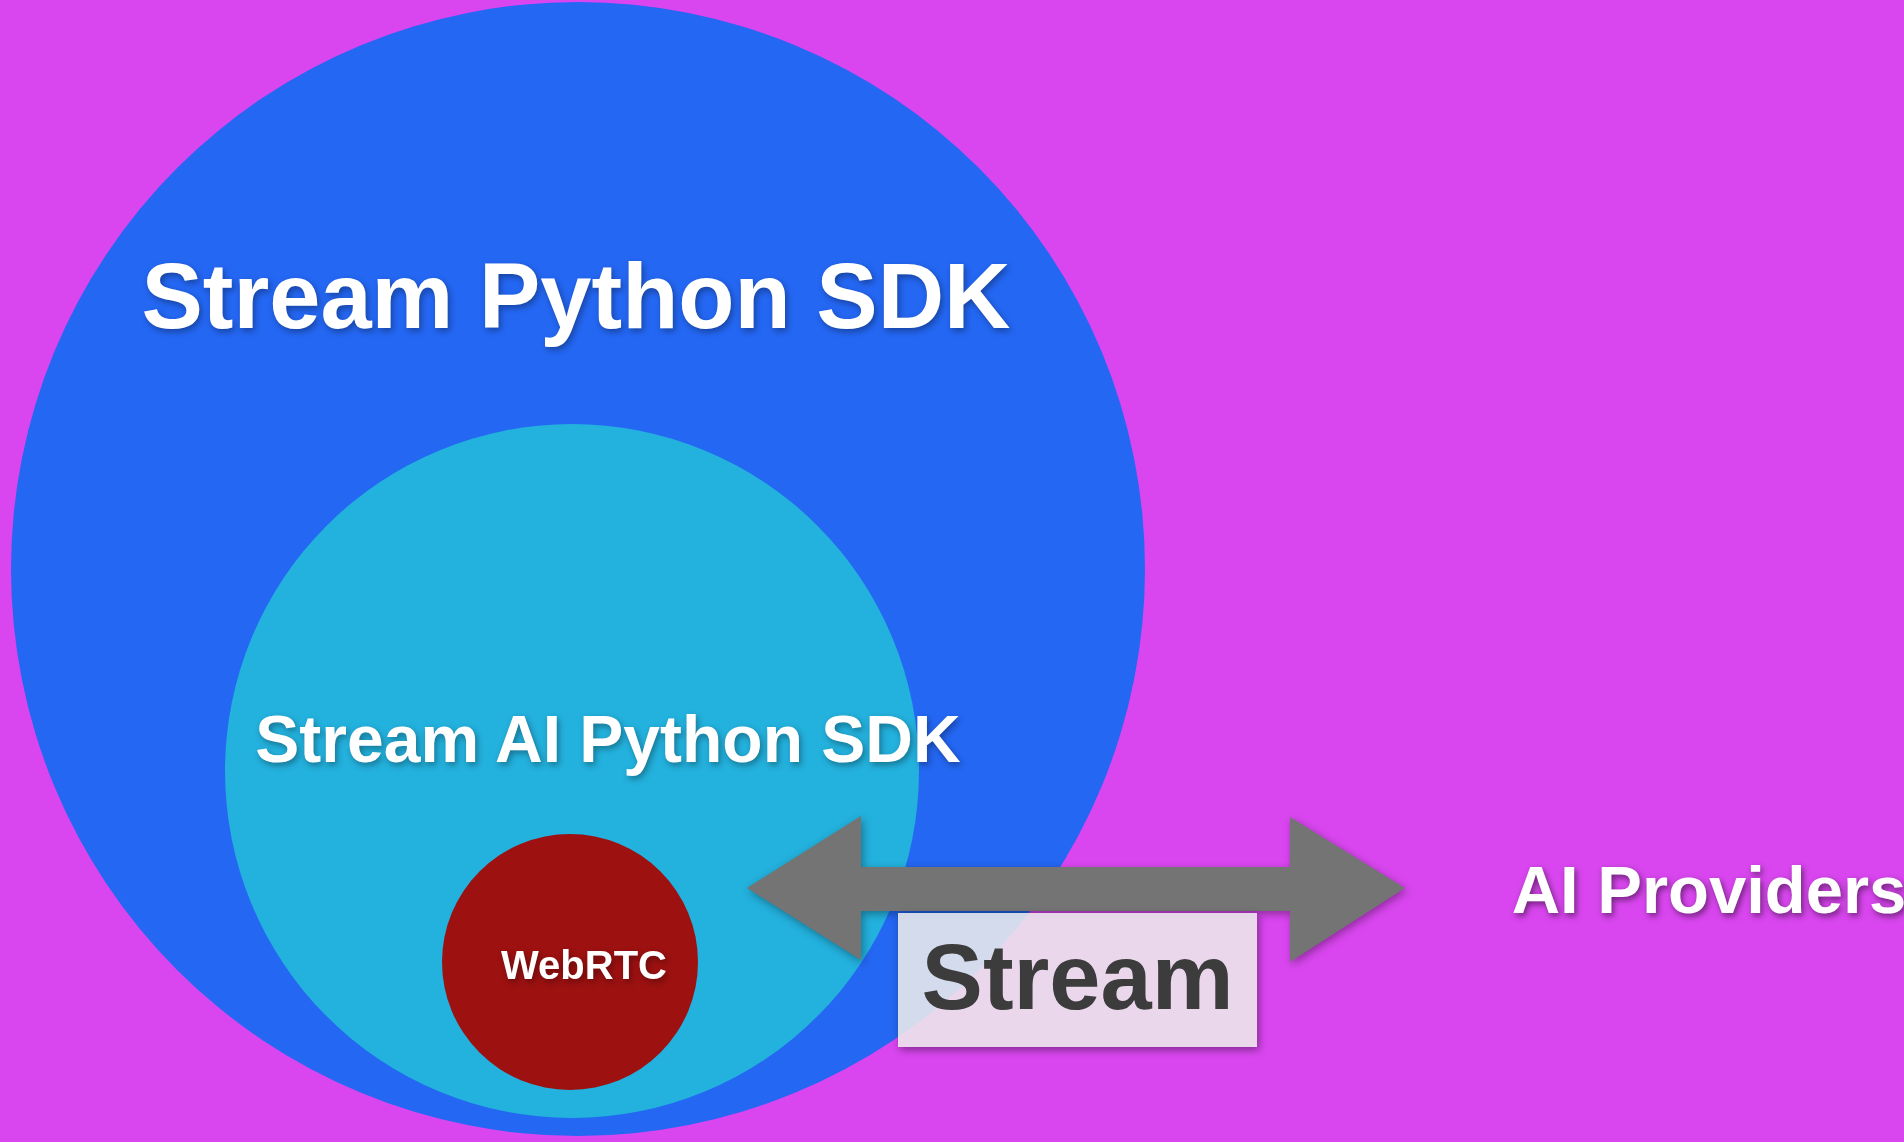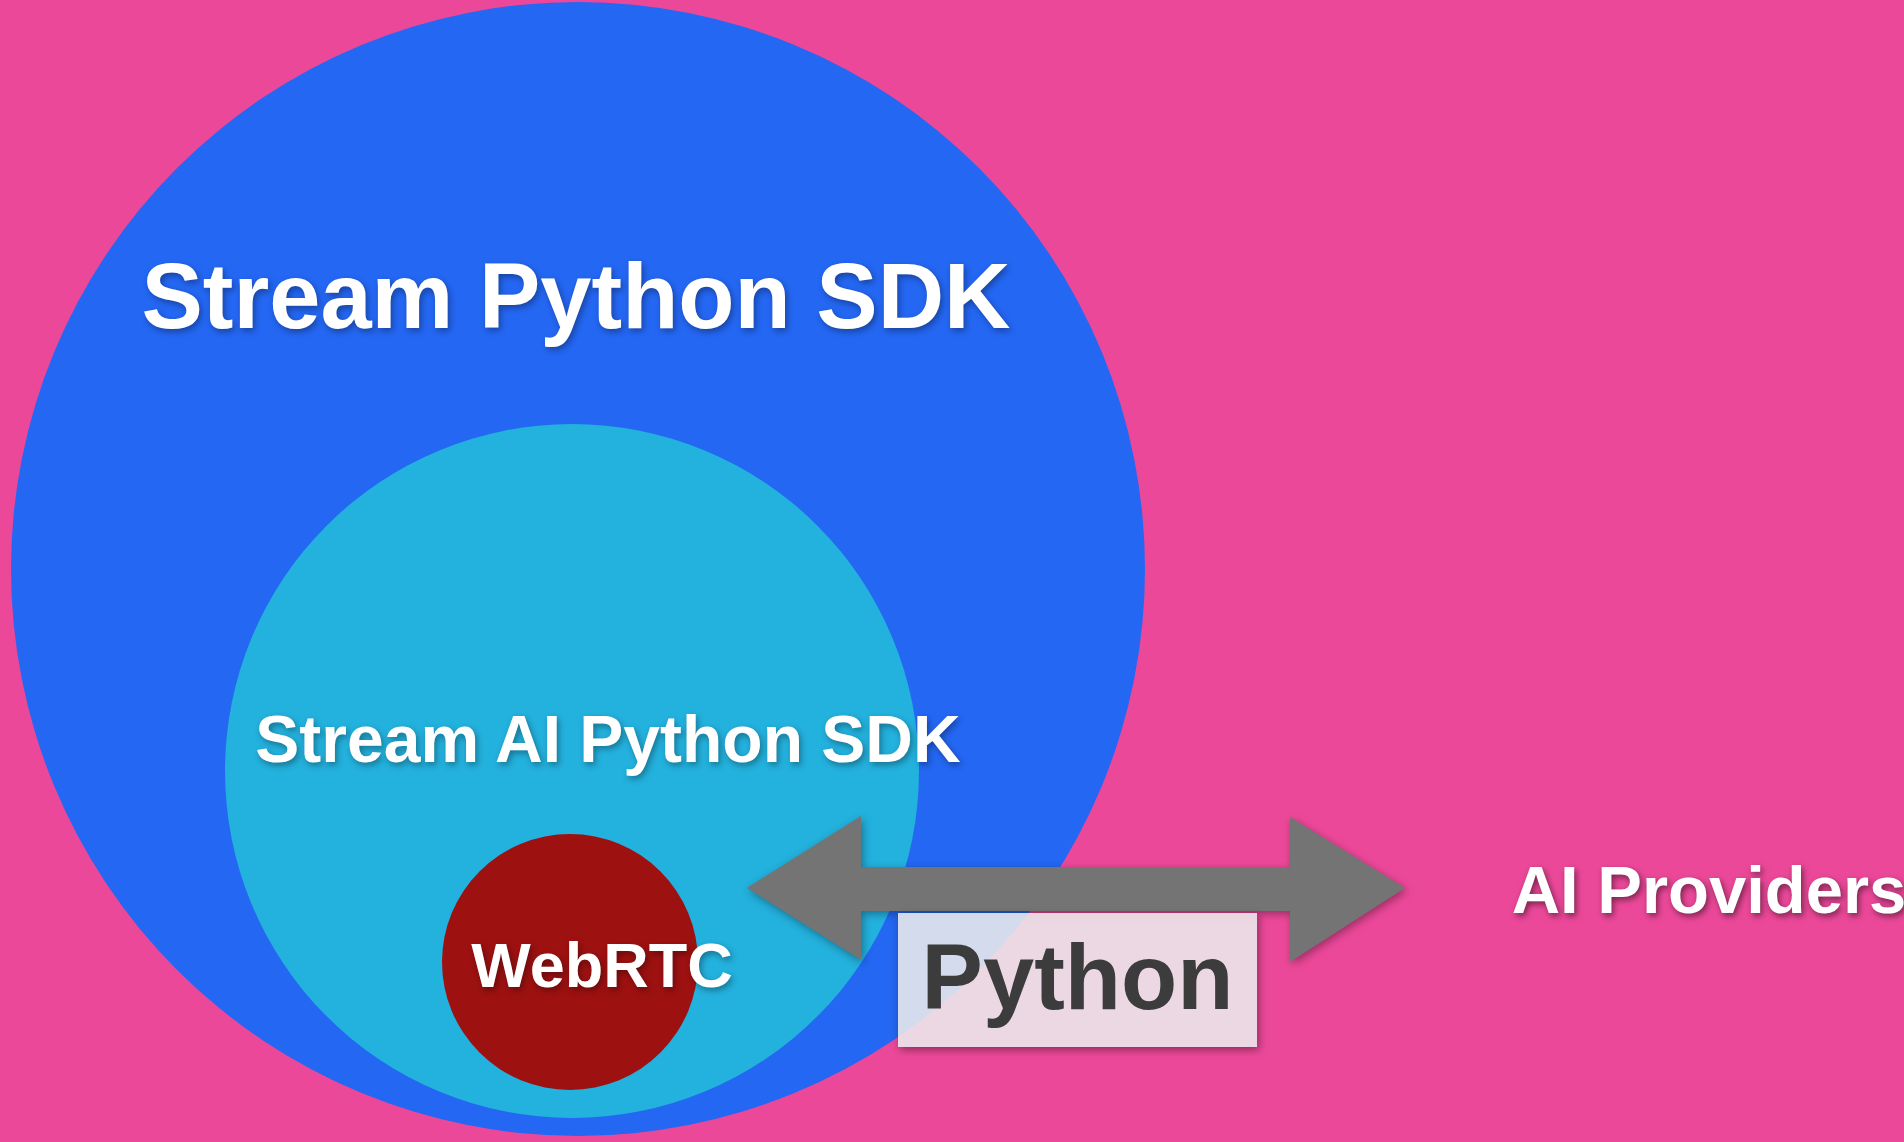--- a/index.html
+++ b/index.html
@@ -46,22 +46,22 @@
   }
   .label-outer {
     left: 576px; top: 296px;
     font-size: 92px;
   }
   .label-middle {
     left: 608px; top: 739px;
     font-size: 66px;
   }
   .label-inner {
-    left: 602px; top: 965px;
-    font-size: 63px;
+    left: 584px; top: 965px;
+    font-size: 40px;
   }
   .arrow-svg {
     position: absolute;
     left: 740px; top: 808px;
     width: 672px; height: 160px;
     filter: drop-shadow(2px 3px 4px rgba(0,0,0,0.35));
   }
   .plugins-box {
     position: absolute;
     left: 898px; top: 913px;
@@ -82,37 +82,37 @@
     left: 1665px; top: 889px;
     font-weight: bold;
     font-size: 67px;
     text-shadow: 2px 3px 6px rgba(0,0,0,0.5);
     margin-left: 44px;
   }
 </style>
 </head>
 <body>
 
-<div class="canvas" style="background-color: #ec4899;">
+<div class="canvas" style="background-color: #d946ef;">
 
   <div class="circle circle-outer" style="background-color: rgb(36, 103, 243);"></div>
 
   <div class="circle circle-middle" style="background-color: rgb(35, 177, 221);"></div>
 
   <div class="circle circle-inner" style="background-color: rgb(157, 17, 17);"></div>
 
   <div class="diagram-label label-outer" style="color: rgb(255, 255, 255);">Stream Python SDK</div>
 
   <div class="diagram-label label-middle" style="color: rgb(255, 255, 255);">Stream AI Python SDK</div>
 
   <div class="diagram-label label-inner" style="color: rgb(255, 255, 255);">WebRTC</div>
 
   <svg class="arrow-svg" viewBox="0 0 672 160">
     <polygon points="7,80 121,8 121,59 550,59 550,9 665,80 550,154 550,103 121,103 121,152" fill="#747474"></polygon>
   </svg>
 
   <div class="plugins-box" style="background-color: rgba(236, 236, 236, 0.88);">
-    <span class="plugins-text" style="color: rgb(60, 60, 60);">Python</span>
+    <span class="plugins-text" style="color: rgb(60, 60, 60);">Stream</span>
   </div>
 
   <div class="diagram-label label-external" style="color: rgb(255, 255, 255);">AI Providers</div>
 
 </div>
 
 </body></html>

